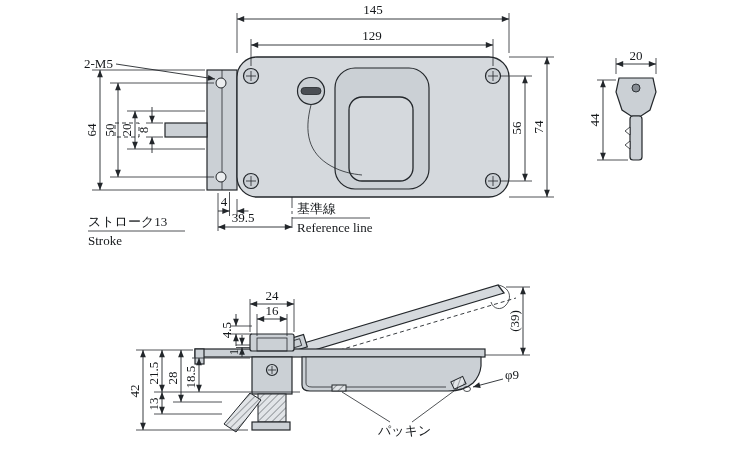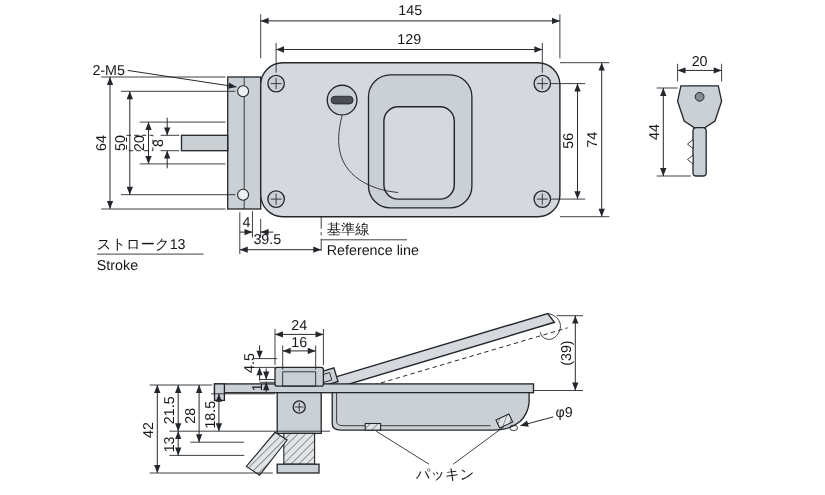--- a/index.html
+++ b/index.html
@@ -1,16 +1,16 @@
 <!DOCTYPE html>
 <html><head>
 <meta charset="utf-8">
 <style>
   html,body{margin:0;padding:0;background:#ffffff}
-  .stage{position:relative;width:750px;height:450px;background:#ffffff;font-family:Liberation Sans, sans-serif;overflow:hidden}
+  .stage{position:relative;width:750px;height:450px;background:#ffffff;font-family:Liberation Serif, serif;overflow:hidden}
   svg{display:block}
   .ol{fill:#d5d9dd;stroke:#23272b;stroke-width:1.3}
   .ol2{fill:#cbd0d5;stroke:#23272b;stroke-width:1.2}
   .thin{fill:none;stroke:#23272b;stroke-width:0.8}
   .dim{fill:none;stroke:#23272b;stroke-width:0.9}
   .ext{fill:none;stroke:#23272b;stroke-width:0.8}
   .ghost{fill:none;stroke:#23272b;stroke-width:0.9;stroke-dasharray:4 3}
   .chain{fill:none;stroke:#23272b;stroke-width:0.8;stroke-dasharray:11 3 3 3}
   .hole{fill:#eceef0;stroke:#23272b;stroke-width:1}
   .hatchf{fill:url(#hatch);stroke:#23272b;stroke-width:1}

